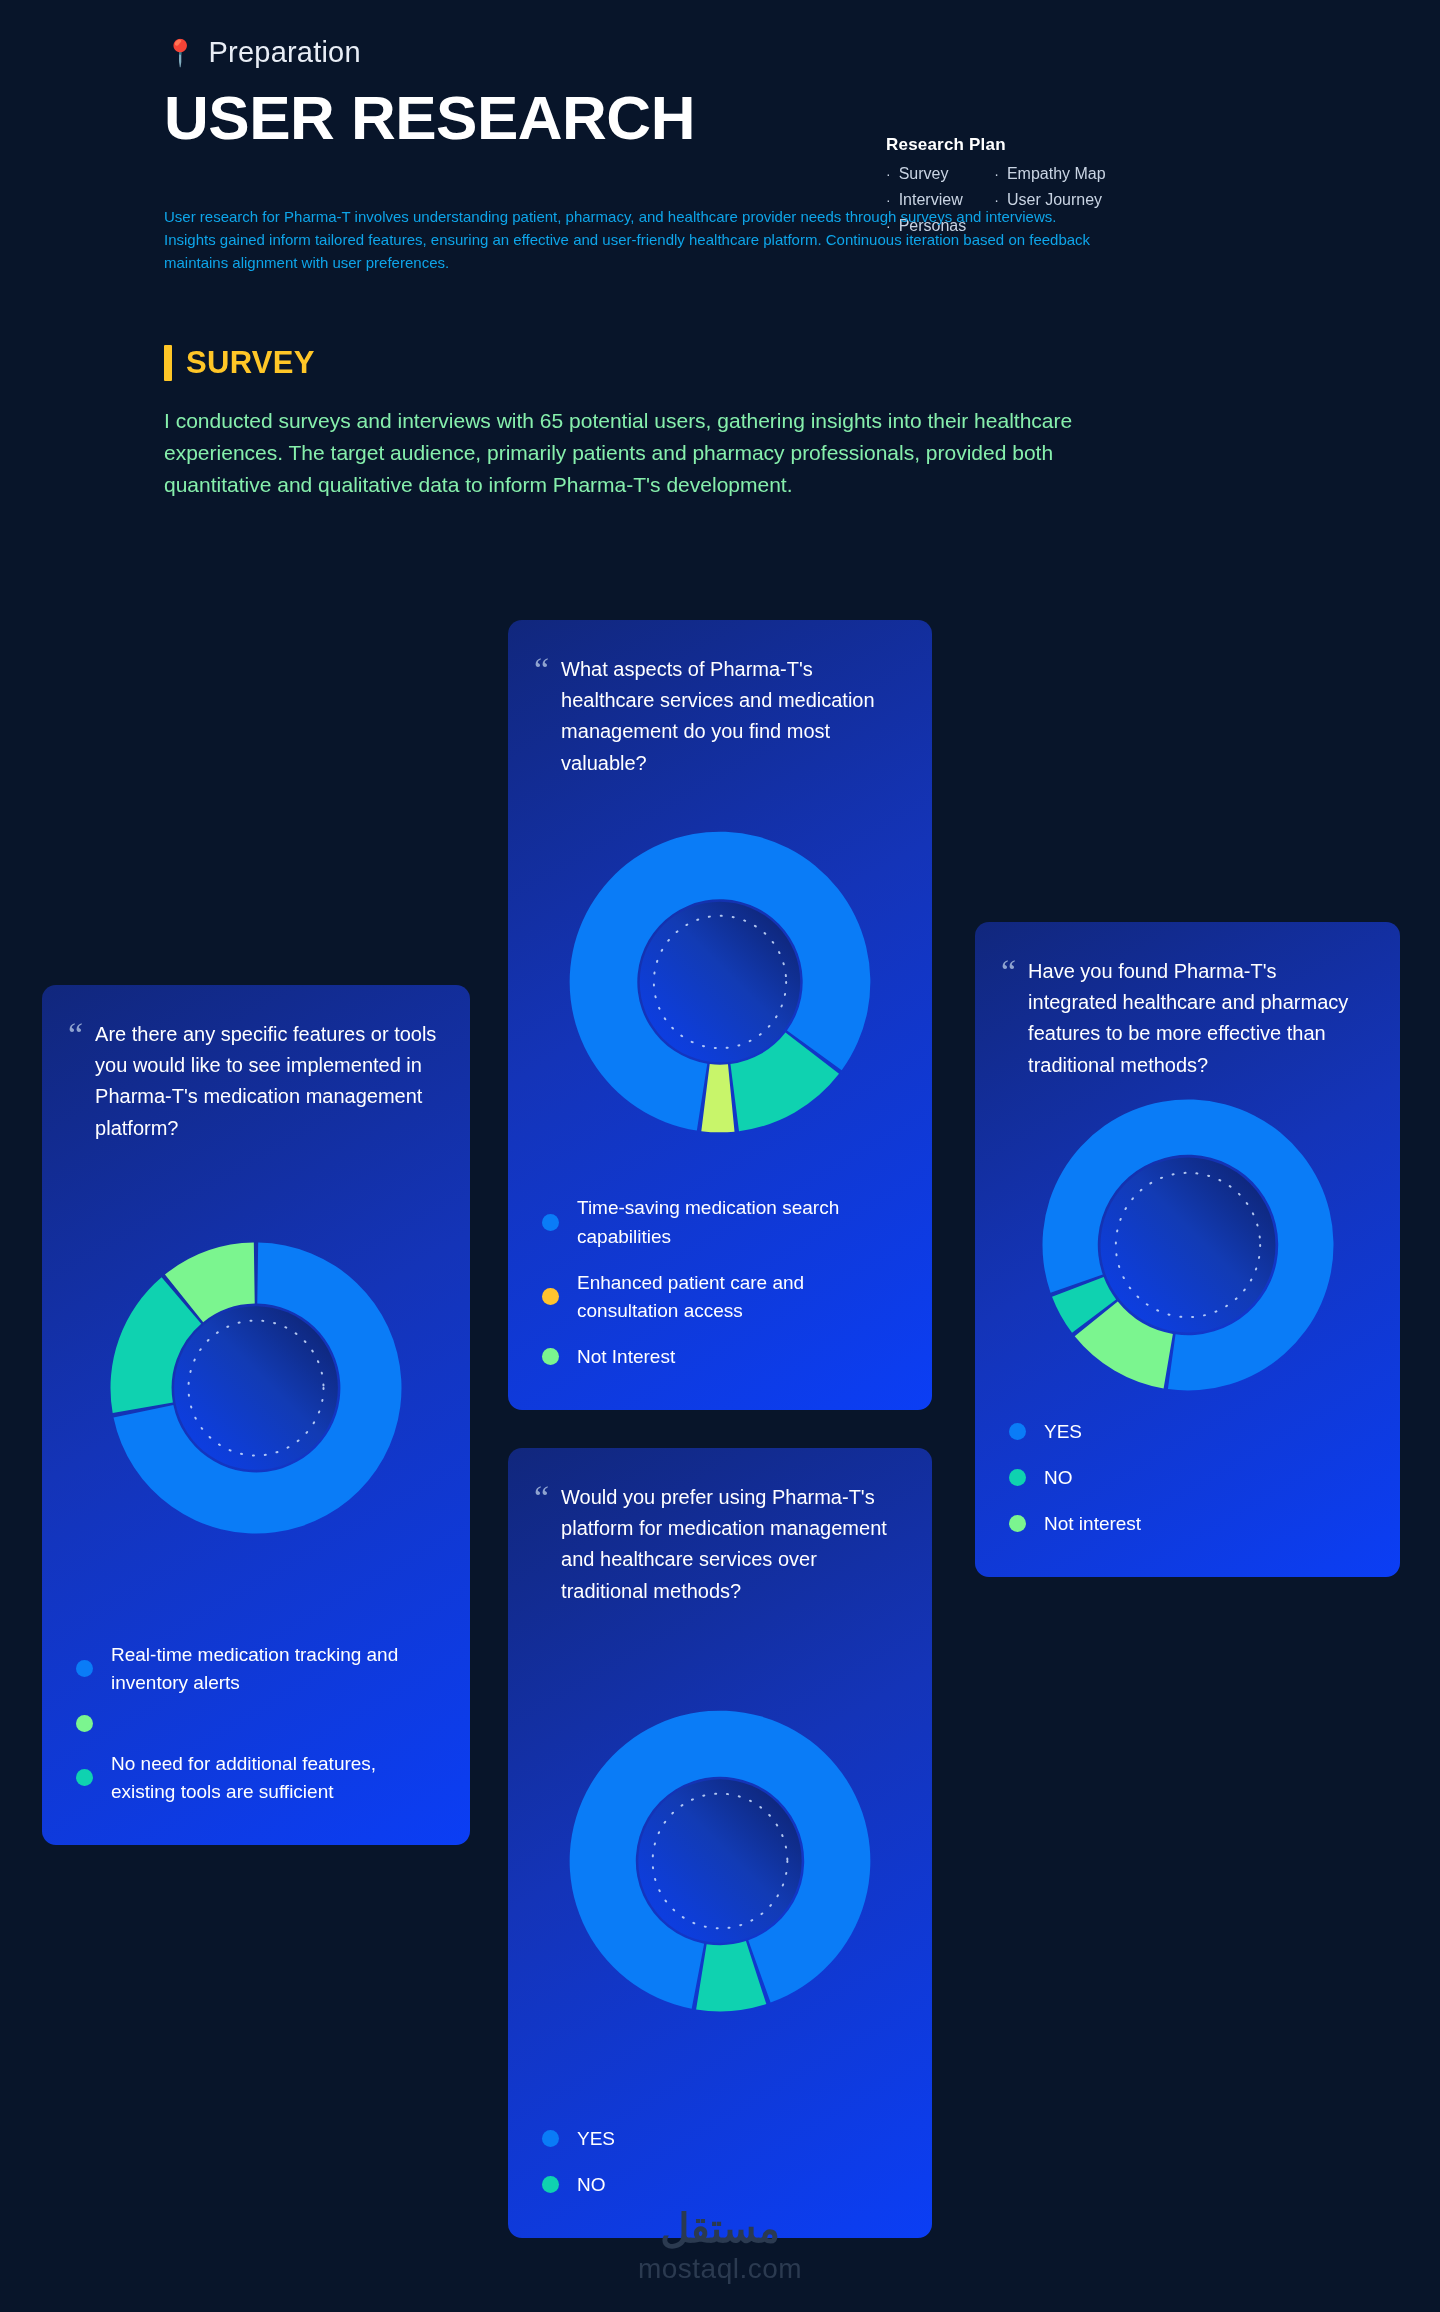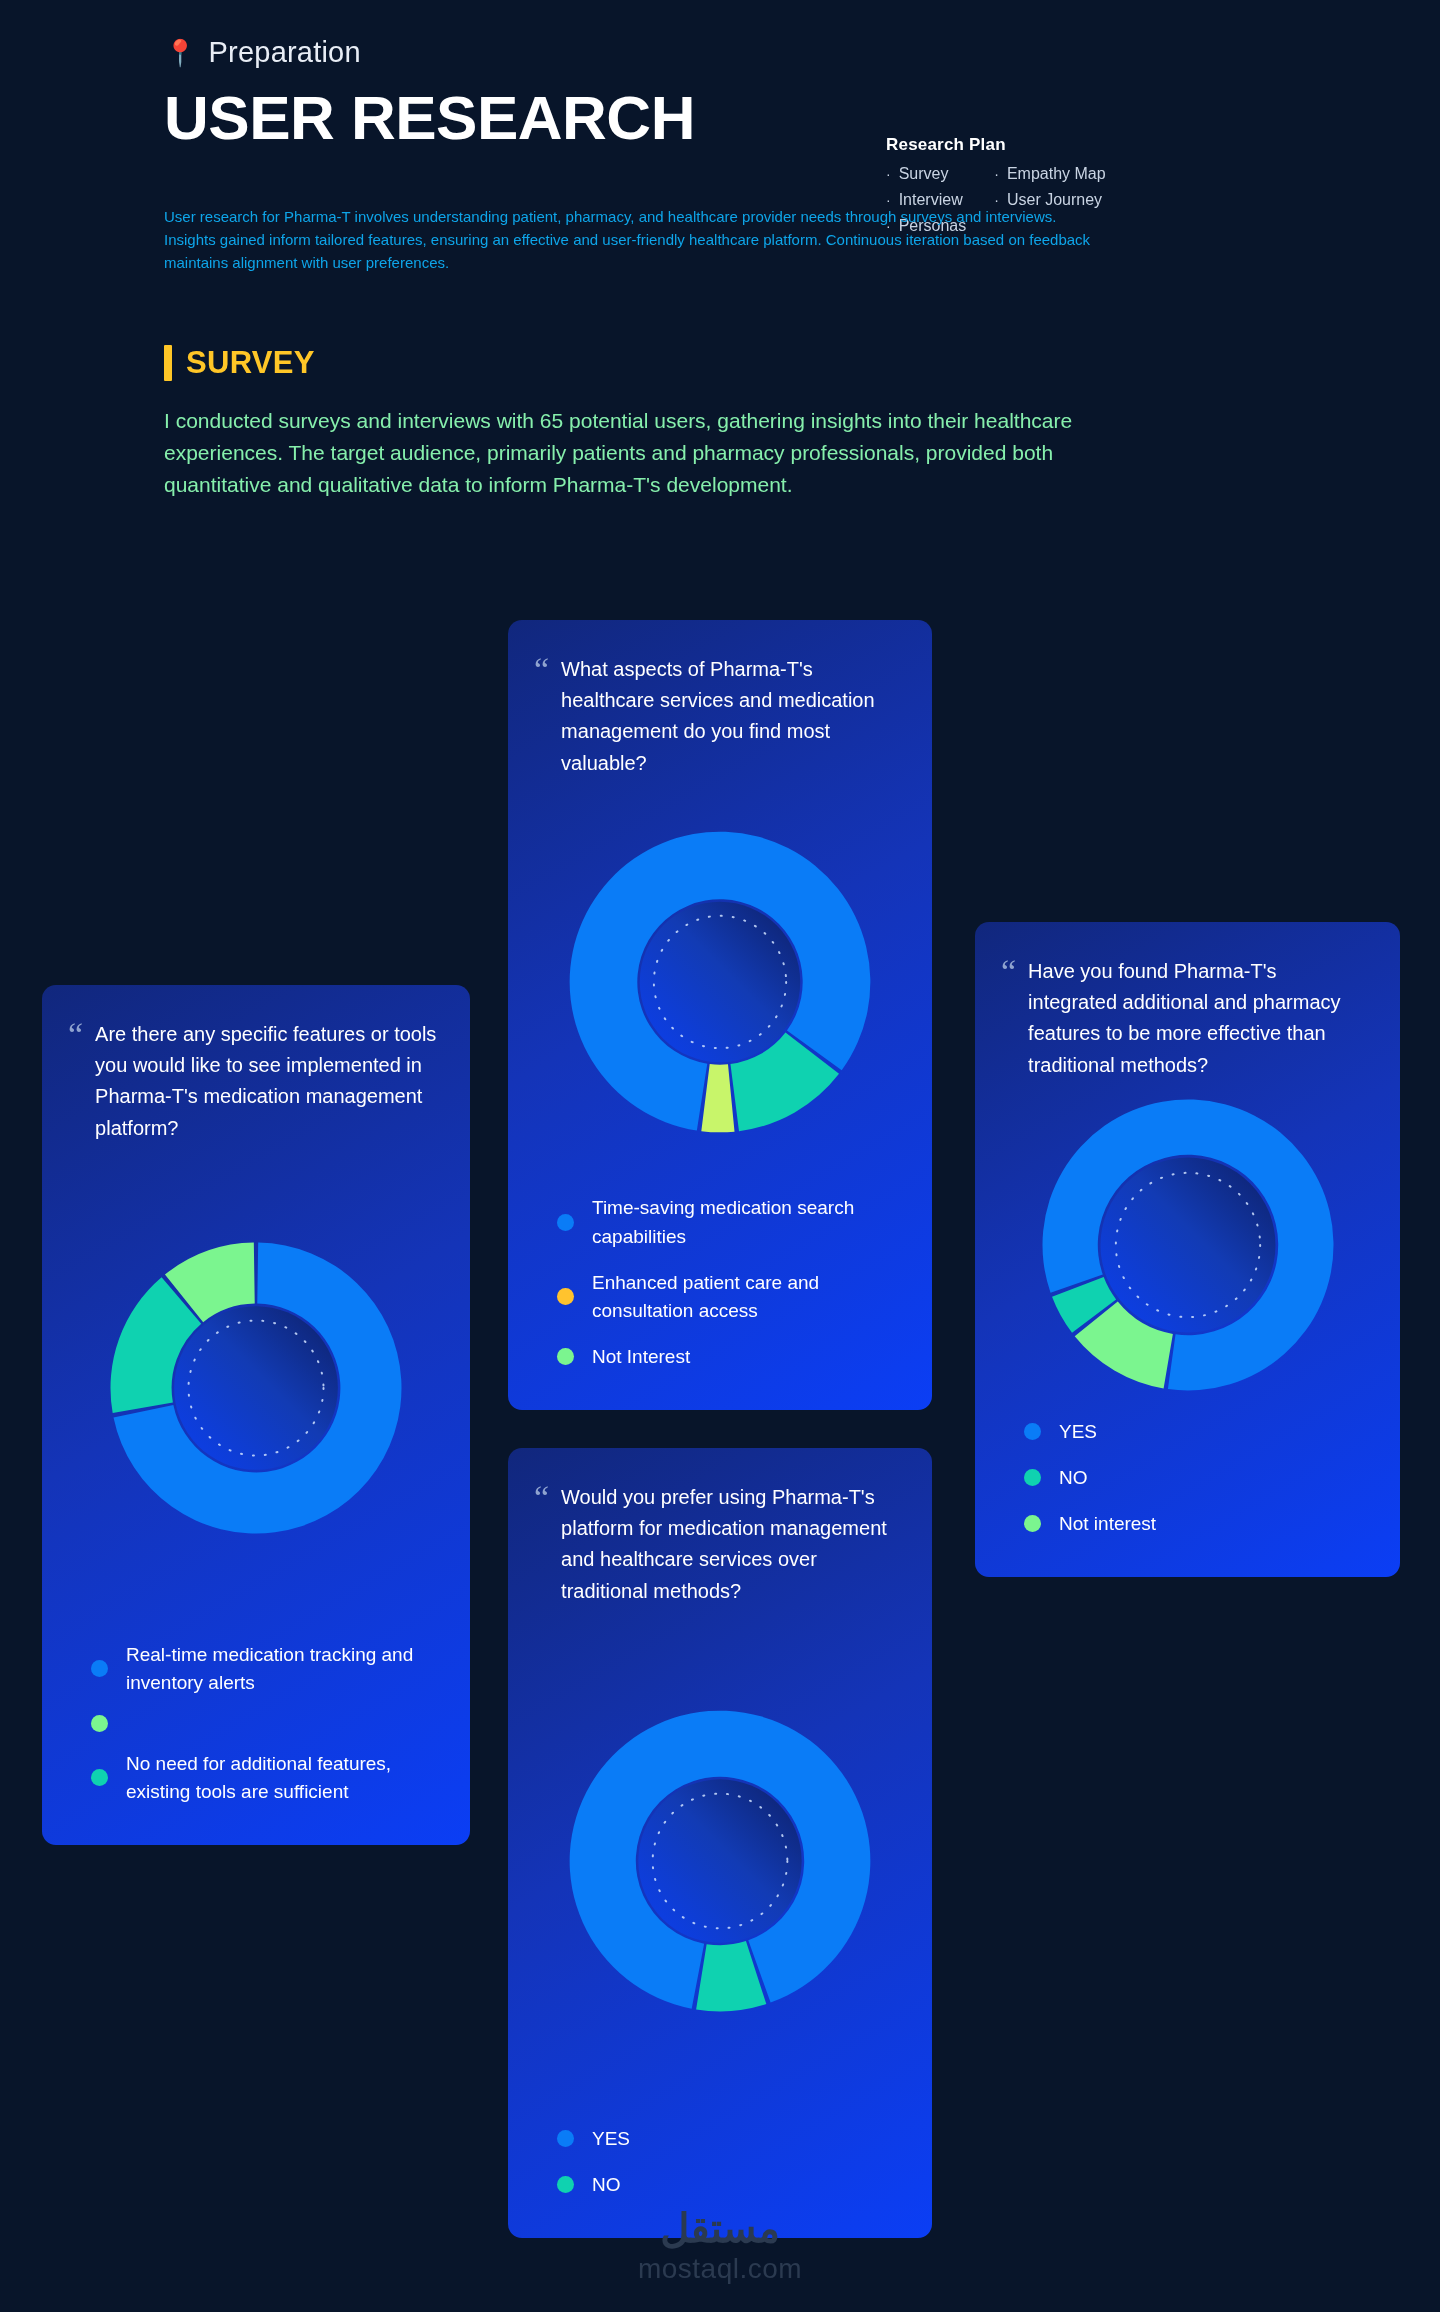--- a/index.html
+++ b/index.html
@@ -141,21 +141,21 @@
   
   .donut-wrap {
     display: flex;
     justify-content: center;
     align-items: center;
   }
   .donut { display: block; }
 
   
   .legend {
-    padding: 0 30px 30px 49px;
+    padding: 0 30px 30px 34px;
     display: flex;
     flex-direction: column;
     justify-content: center;
   }
   .legend-row {
     display: flex;
     align-items: center;
     gap: 18px;
     padding: 9px 0;
   }
@@ -308,21 +308,21 @@
         </div>
         <div class="legend-row">
           <span class="legend-dot" style="background: rgb(123, 245, 143);"></span>
           <span class="legend-label">Not Interest</span>
         </div>
       </div>
     </div>
   <div class="card" id="card-effective" style="display: flex; flex-direction: column;">
       <div class="card-q">
         <span class="quote-mark">“</span>
-        <div class="q-text">Have you found Pharma-T's integrated additional and pharmacy features to be more effective than traditional methods?</div>
+        <div class="q-text">Have you found Pharma-T's integrated healthcare and pharmacy features to be more effective than traditional methods?</div>
       </div>
       <div class="donut-wrap" style="flex: 1 1 auto;">
         <svg width="300" height="300" viewBox="0 0 300 300" class="donut">
           <defs>
             <linearGradient id="donut-effective-g" x1="0" y1="1" x2="1" y2="0">
               <stop offset="0%" stop-color="#0b3ff0"></stop>
               <stop offset="55%" stop-color="#123bb4"></stop>
               <stop offset="100%" stop-color="#0d1f66"></stop>
             </linearGradient>
           </defs>

